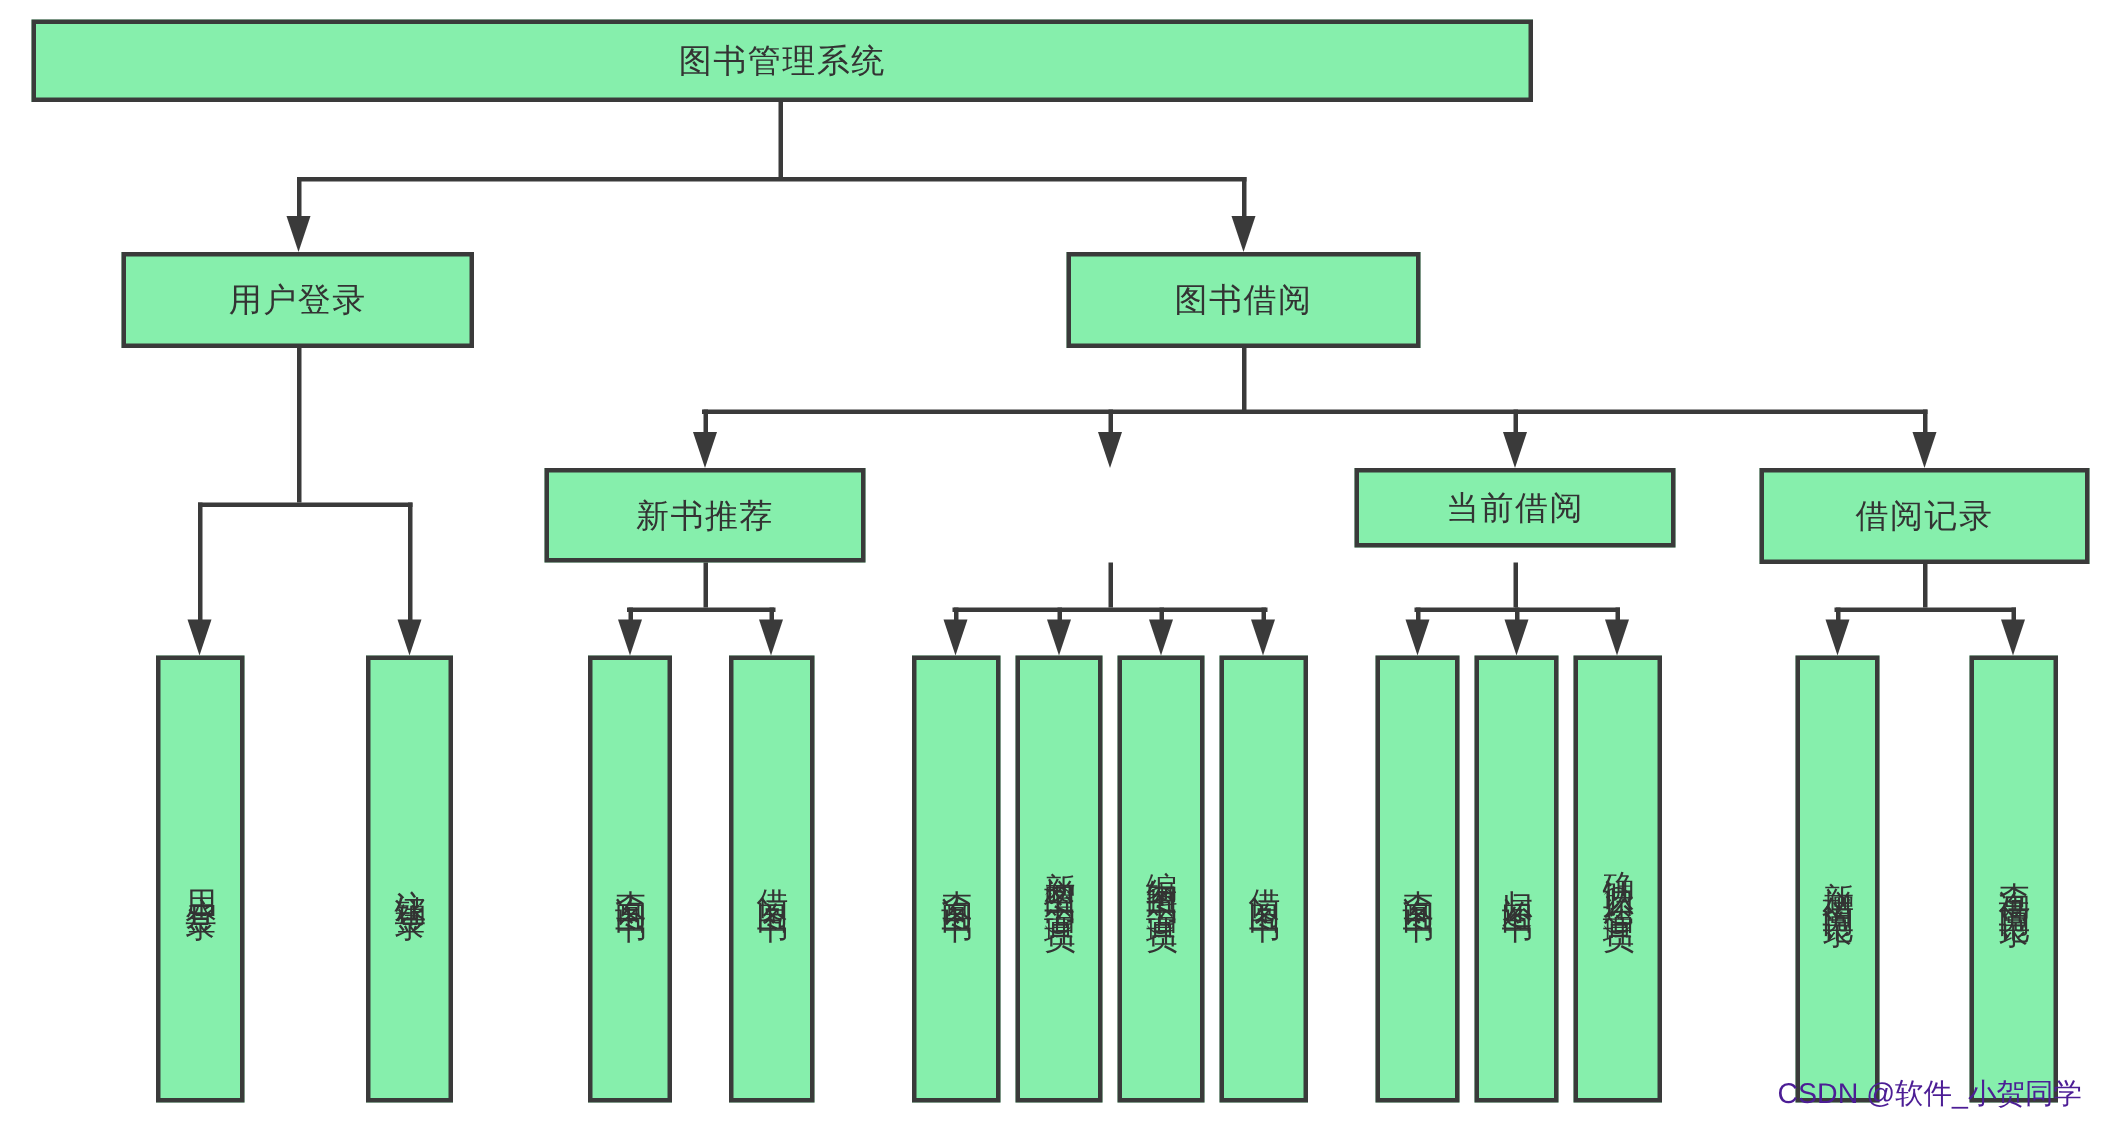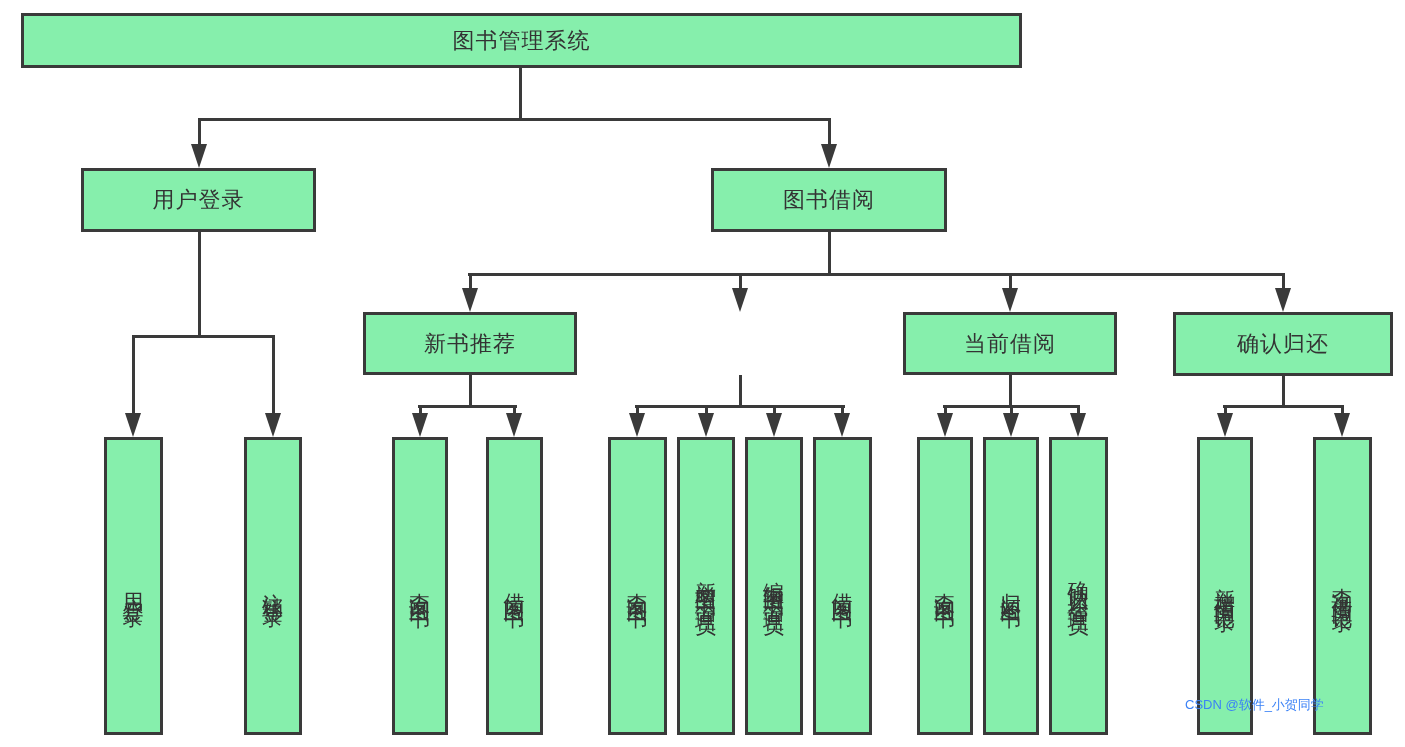--- a/index.html
+++ b/index.html
@@ -44,23 +44,23 @@
     position: absolute;
     width: 0;
     height: 0;
     border-left: 8px solid transparent;
     border-right: 8px solid transparent;
     border-top: 24px solid #3a3a3a;
   }
   .watermark {
     position: absolute;
     left: 1185px;
-    top: 696px;
-    font-size: 13px;
-    color: #3b82f6;
+    top: 716px;
+    font-size: 19px;
+    color: #4c1d95;
     white-space: nowrap;
   }
 </style>
 </head>
 <body>
 
 <div id="stage">
 
   <div class="box hbox" style="left:21px; top:13px; width:1001px; height:55px;">
     <span>图书管理系统</span>
@@ -69,25 +69,25 @@
   <div class="box hbox" style="left:81px; top:168px; width:235px; height:64px;">
     <span>用户登录</span>
   </div>
   <div class="box hbox" style="left:711px; top:168px; width:236px; height:64px;">
     <span>图书借阅</span>
   </div>
 
   <div class="box hbox" style="left:363px; top:312px; width:214px; height:63px;">
     <span>新书推荐</span>
   </div>
-  <div class="box hbox" style="left:903px; top:312px; width:214px; height:63px;">
+  <div class="box hbox" style="left:903px; top:312px; width:214px; height:53px;">
     <span>当前借阅</span>
   </div>
   <div class="box hbox" style="left:1173px; top:312px; width:220px; height:64px;">
-    <span>确认归还</span>
+    <span>借阅记录</span>
   </div>
 
   <div class="box leaf" style="left:104px; top:437px; width:59px; height:298px;">
     <span>用户登录</span>
   </div>
   <div class="box leaf" style="left:244px; top:437px; width:58px; height:298px;">
     <span>注销登录</span>
   </div>
   <div class="box leaf" style="left:392px; top:437px; width:56px; height:298px;">
     <span>查询图书</span>

